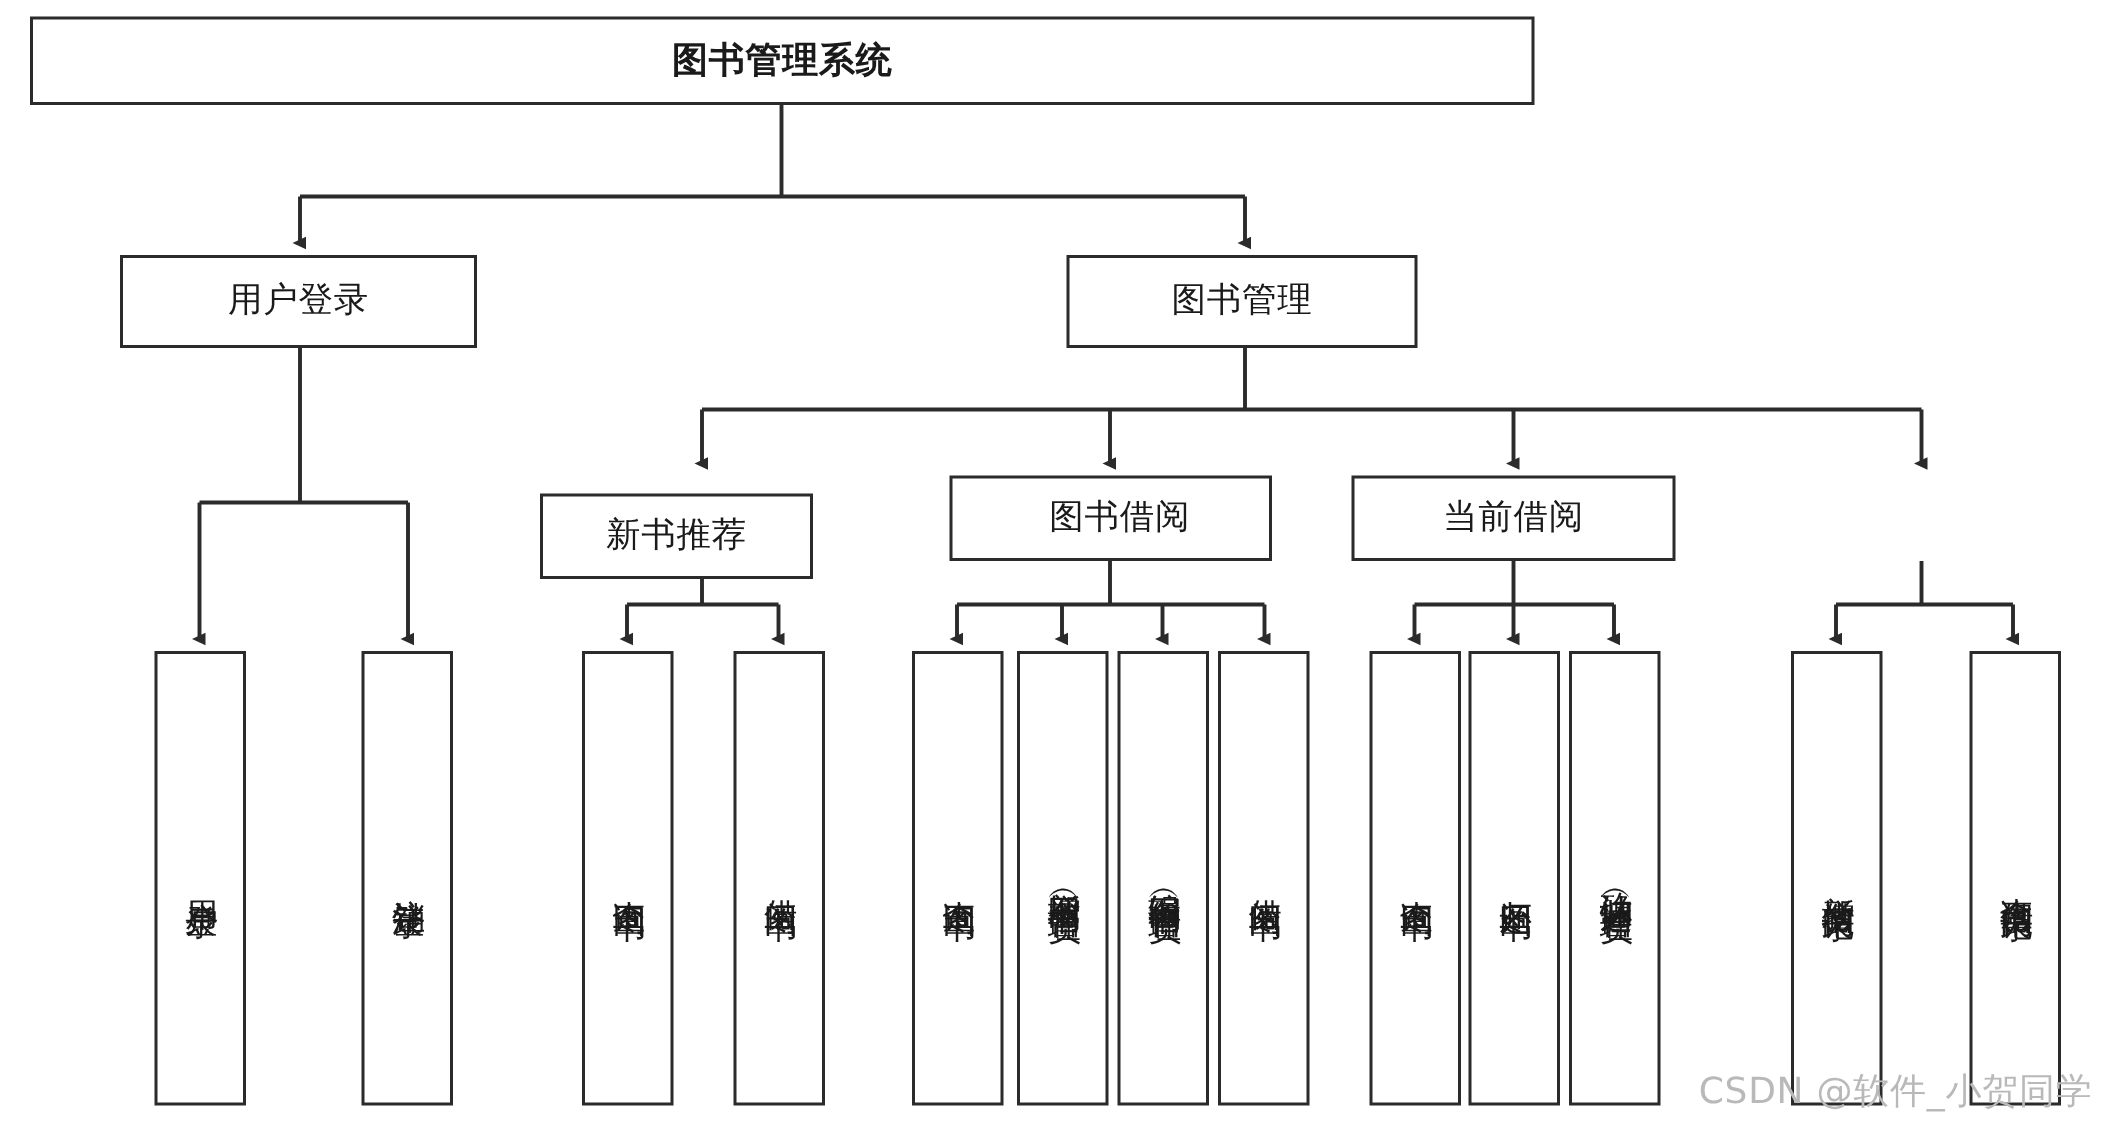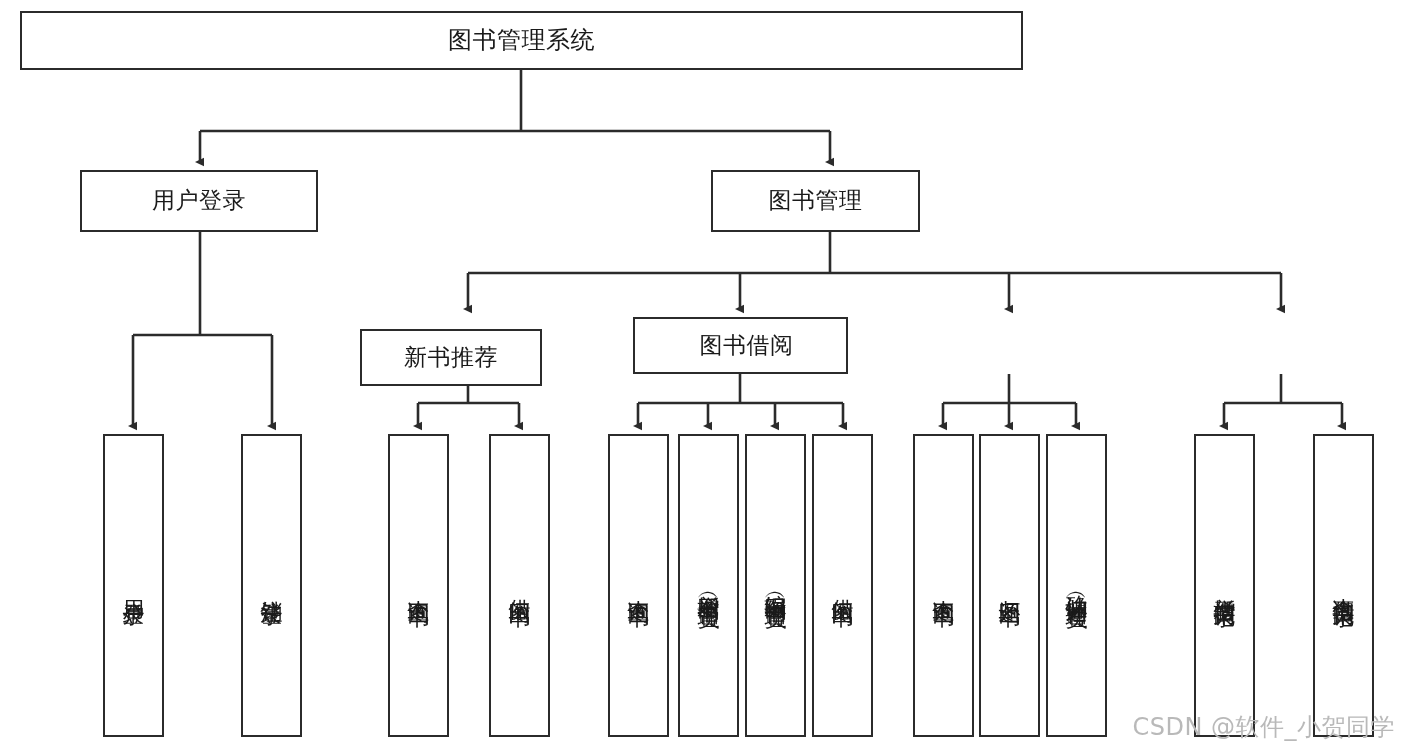--- a/index.html
+++ b/index.html
@@ -116,36 +116,39 @@
       <path d="M1009,403 L1009,426" marker-end="url(#arrow)"></path>
       <path d="M1076,403 L1076,426" marker-end="url(#arrow)"></path>
 
       <path d="M1281,374 L1281,403"></path>
       <path d="M1224,403 L1342,403"></path>
       <path d="M1224,403 L1224,426" marker-end="url(#arrow)"></path>
       <path d="M1342,403 L1342,426" marker-end="url(#arrow)"></path>
     </g>
   </svg>
 
-  <div class="node horiz" id="node-root" style="left:20px; top:11px; width:1003px; height:59px;">
+  <div class="node horiz" id="node-root" style="left:20px; top:11px; width:1003px; height:59px;font-weight:bold;">
     <span class="node-label">图书管理系统</span>
   </div>
 
   <div class="node horiz" style="left:80px; top:170px; width:238px; height:62px;">
     <span class="node-label">用户登录</span>
   </div>
-  <div class="node horiz" style="left:711px; top:170px; width:209px; height:62px;">
+  <div class="node horiz" style="left:711px; top:170px; width:234px; height:62px;">
     <span class="node-label">图书管理</span>
   </div>
 
   <div class="node horiz" style="left:360px; top:317px; width:182px; height:57px;margin-top:12px;">
     <span class="node-label">新书推荐</span>
   </div>
   <div class="node horiz" style="left:633px; top:317px; width:215px; height:57px;padding-left:12px;">
     <span class="node-label">图书借阅</span>
+  </div>
+  <div class="node horiz" style="left:901px; top:317px; width:216px; height:57px;">
+    <span class="node-label">当前借阅</span>
   </div>
 
   <div class="node vert" style="left:103px; top:434px; width:61px; height:303px;">
     <span class="node-label">用户登录</span>
   </div>
   <div class="node vert" style="left:241px; top:434px; width:61px; height:303px;">
     <span class="node-label">注销登录</span>
   </div>
 
   <div class="node vert" style="left:388px; top:434px; width:61px; height:303px;">

